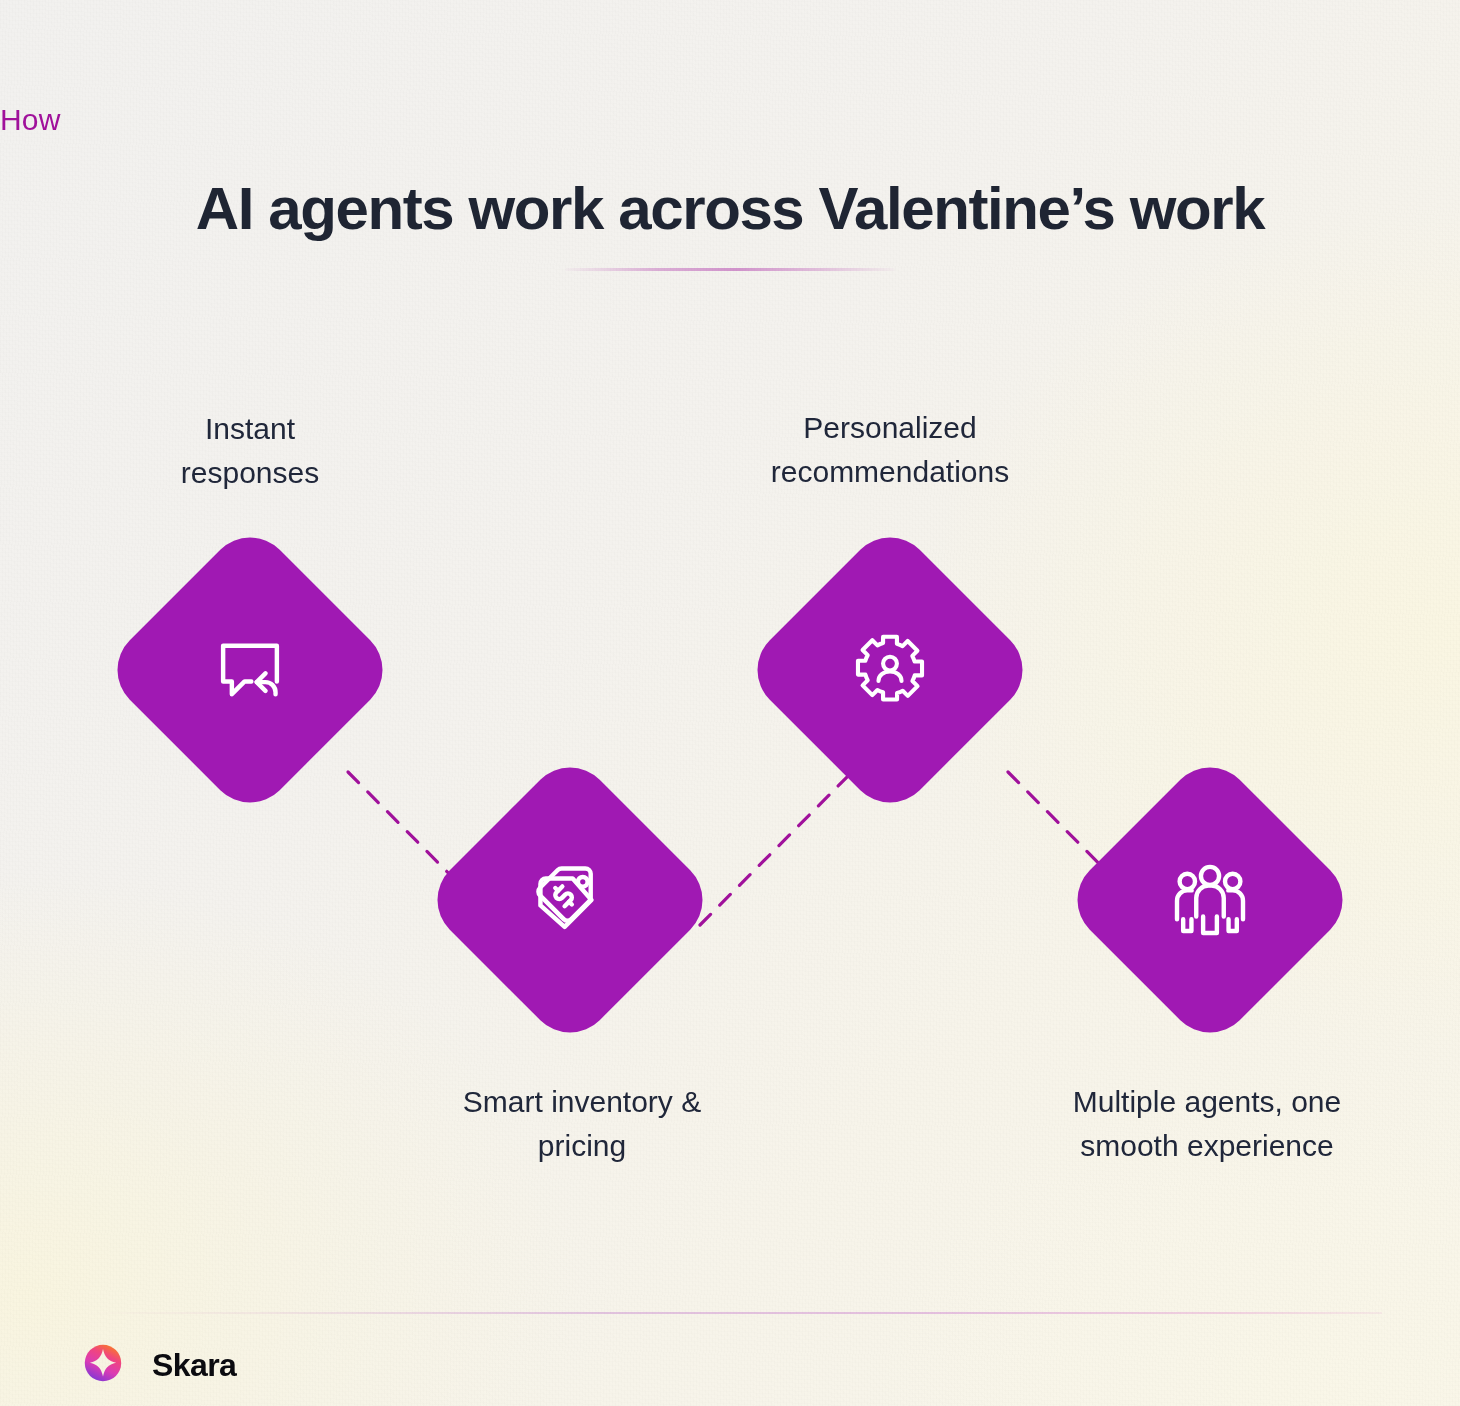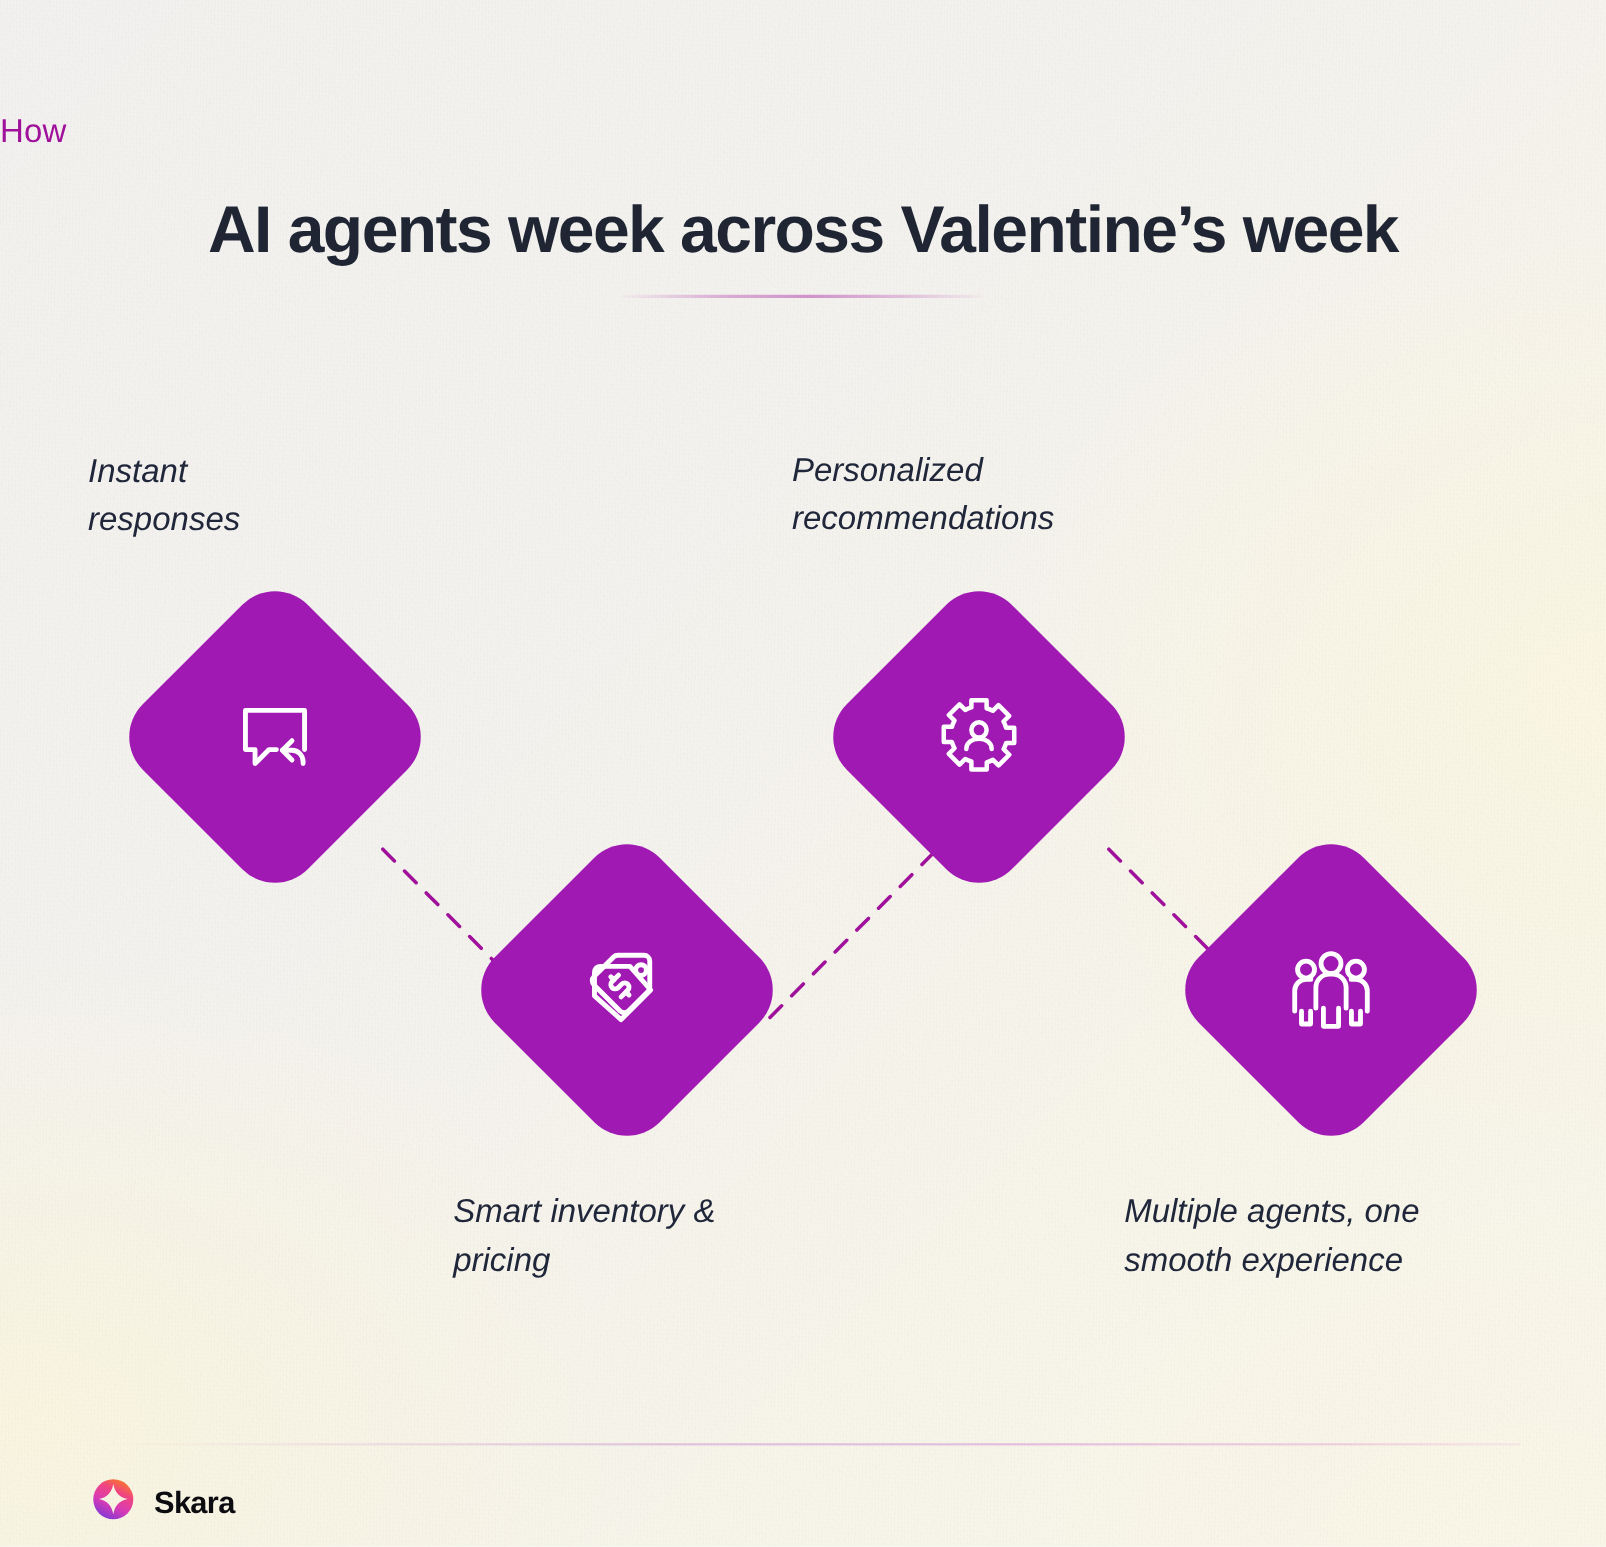--- a/index.html
+++ b/index.html
@@ -115,26 +115,26 @@
   }
 
   .diamond .glyph {
     transform: rotate(-45deg);
     display: block;
     line-height: 0;
   }
 
   .node-label {
     position: absolute;
+    text-align: center;
     font-size: 30px;
     line-height: 44px;
     font-weight: 400;
     color: #20273a;
     white-space: pre-line;
-    font-style: italic;
   }
 
   
   #node-1 .diamond { left: 144px; top: 564px; }
   #node-1 .node-label { left: 80px; top: 407px; width: 340px; }
 
   #node-2 .diamond { left: 464px; top: 794px; }
   #node-2 .node-label { left: 412px; top: 1080px; width: 340px; }
 
   #node-3 .diamond { left: 784px; top: 564px; }
@@ -162,43 +162,44 @@
   .brand {
     position: absolute;
     left: 80px;
     top: 1340px;
     display: flex;
     align-items: center;
     gap: 14px;
   }
 
   .brand-name {
-    font-size: 28px;
+    font-size: 32px;
     font-weight: 600;
     letter-spacing: -0.6px;
     color: #0b0b10;
+    margin-left: 12px;
   }
 
   .footer-url {
     position: absolute;
     right: 80px;
     top: 1348px;
     font-size: 29px;
     font-weight: 400;
     letter-spacing: 0.1px;
     color: #8d8f94;
   }
 </style>
 </head>
 <body>
 
 <div class="canvas">
 
   <div class="eyebrow">How</div>
-  <h1 class="headline">AI agents week across Valentine’s week</h1>
+  <h1 class="headline">AI agents work across Valentine’s work</h1>
   <div class="title-rule"></div>
 
   <div class="diagram">
 
     <svg class="connectors" viewBox="0 0 1460 1406" xmlns="http://www.w3.org/2000/svg">
       <g stroke="#a0119b" stroke-width="3.2" stroke-dasharray="15 13" stroke-linecap="round" fill="none">
         <line x1="348" y1="772" x2="500" y2="925"></line>
         <line x1="700" y1="925" x2="852" y2="772"></line>
         <line x1="1008" y1="772" x2="1160" y2="925"></line>
       </g>

